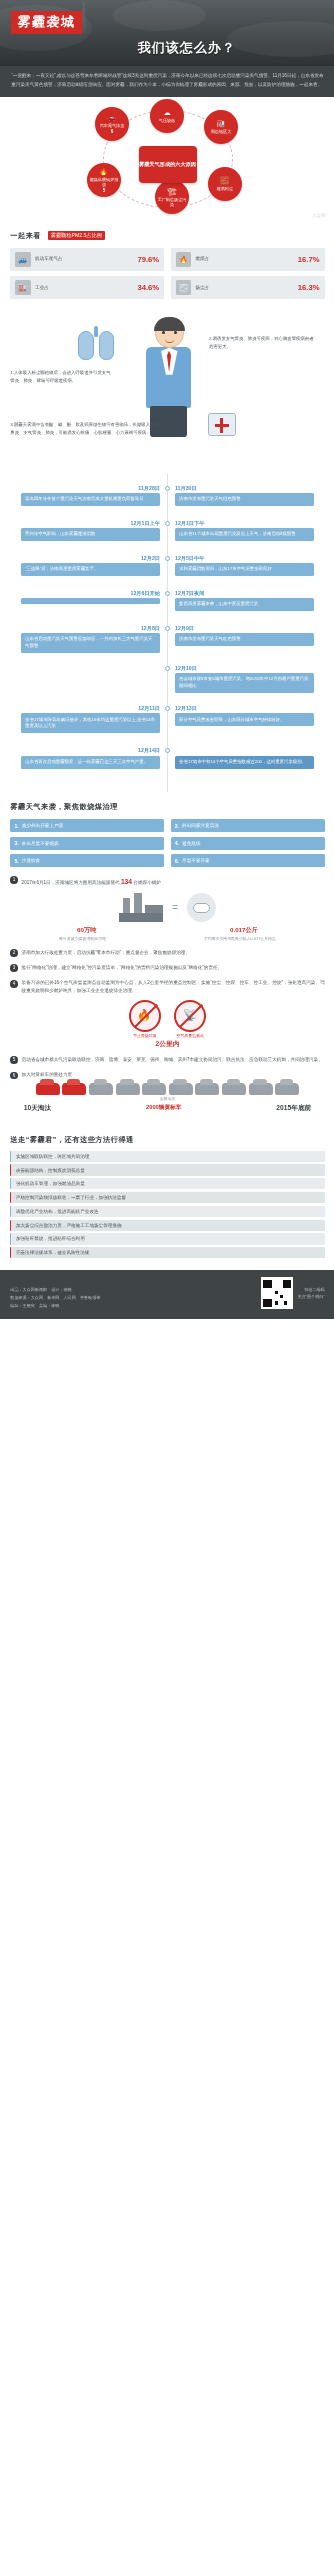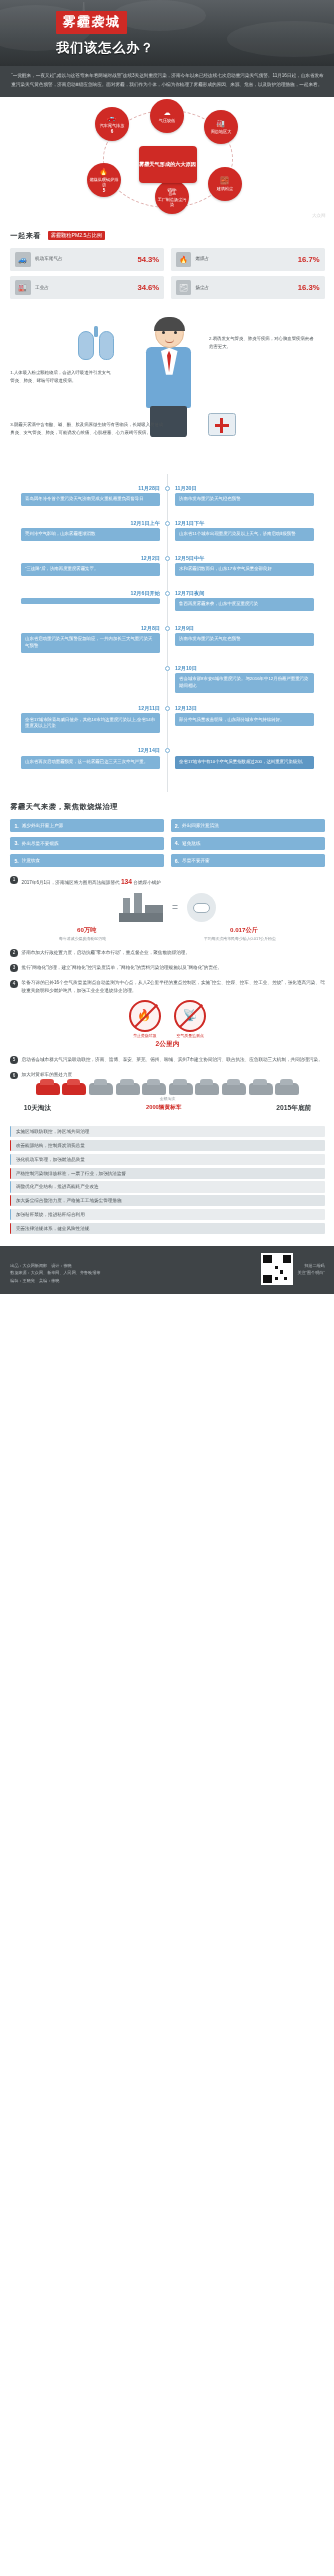--- a/index.html
+++ b/index.html
@@ -11,21 +11,20 @@
     color: #333;
   }
   .page { width: 335px; position: relative; overflow: hidden; }
 
   
   .header {
     position: relative;
     background: linear-gradient(#5a5f63, #3d4245 60%, #2e3234);
     height: 66px;
     overflow: hidden;
-    padding-left: 45px;
   }
   .header .smoke {
     position: absolute; border-radius: 50%;
     background: rgba(255,255,255,0.05);
   }
   .s1 { width: 113px; height: 46px; left: -20.6px; top: 5.2px; }
   .s2 { width: 134px; height: 36px; right: -26px; top: 20.6px; }
   .s3 { width: 93px; height: 31px; left: 113px; top: 0px; }
   .tower {
     position: absolute; left: 77px; top: 2.1px; width: 13.4px; height: 31px;
@@ -38,25 +37,27 @@
     background: #cf2a25;
     color: #fff;
     font-size: 13px;
     font-weight: bold;
     letter-spacing: 1.5px;
     padding: 2.1px 6.2px 2.6px 6.2px;
     border-radius: 1px;
   }
   .title-sub {
     margin-top: 5.2px;
+    margin-left: 27px;
     color: #ffffff;
     font-size: 13px;
     font-weight: bold;
     letter-spacing: 1px;
     text-shadow: 0 0.5px 1px rgba(0,0,0,.6);
+    text-align: center;
   }
 
   
   .lead {
     background: #3f4447;
     color: #cfd3d5;
     font-size: 4.6px;
     line-height: 1.85;
     padding: 6.2px 11.3px 8.2px 11.3px;
     text-align: justify;
@@ -482,21 +483,21 @@
   </div>
 
   <div class="sec-title">
     <span>一起来看</span>
     <span class="badge">雾霾颗粒PM2.5占比例</span>
   </div>
   <div class="src-grid">
     <div class="src-card">
       <div class="src-ico">🚙</div>
       <div class="src-name">机动车尾气占</div>
-      <div class="src-val">54.3%</div>
+      <div class="src-val">79.6%</div>
     </div>
     <div class="src-card">
       <div class="src-ico">🔥</div>
       <div class="src-name">燃煤占</div>
       <div class="src-val">16.7%</div>
     </div>
     <div class="src-card">
       <div class="src-ico">🏭</div>
       <div class="src-name">工业占</div>
       <div class="src-val">34.6%</div>
@@ -719,20 +720,21 @@
       </div>
       <div class="cars-cap">全部淘汰</div>
       <div class="tenyear">
         <span class="a">10天淘汰</span>
         <span class="b">2000辆黄标车</span>
         <span class="a">2015年底前</span>
       </div>
     </div>
   </div>
 
+  <div class="sec-title">送走“雾霾君”，还有这些方法行得通</div>
   <div class="sug">
     <div class="sug-row">实施区域联防联控，跨区域共同治理</div>
     <div class="sug-row alt">改善能源结构，控制煤炭消费总量</div>
     <div class="sug-row">强化机动车管理，加强燃油品质量</div>
     <div class="sug-row alt">严格控制污染物排放标准，一票了行业，加强执法监督</div>
     <div class="sug-row">调整优化产业结构，推进高能耗产业改造</div>
     <div class="sug-row alt">加大扬尘综合整治力度，严格施工工地扬尘管理措施</div>
     <div class="sug-row">加强秸秆禁烧，推进秸秆综合利用</div>
     <div class="sug-row alt">完善法律法规体系，健全风险性法规</div>
   </div>

